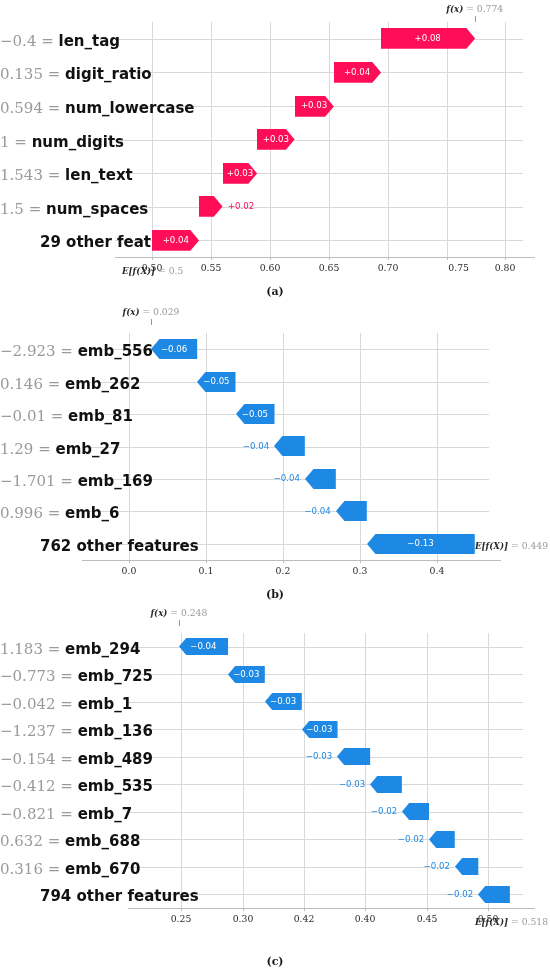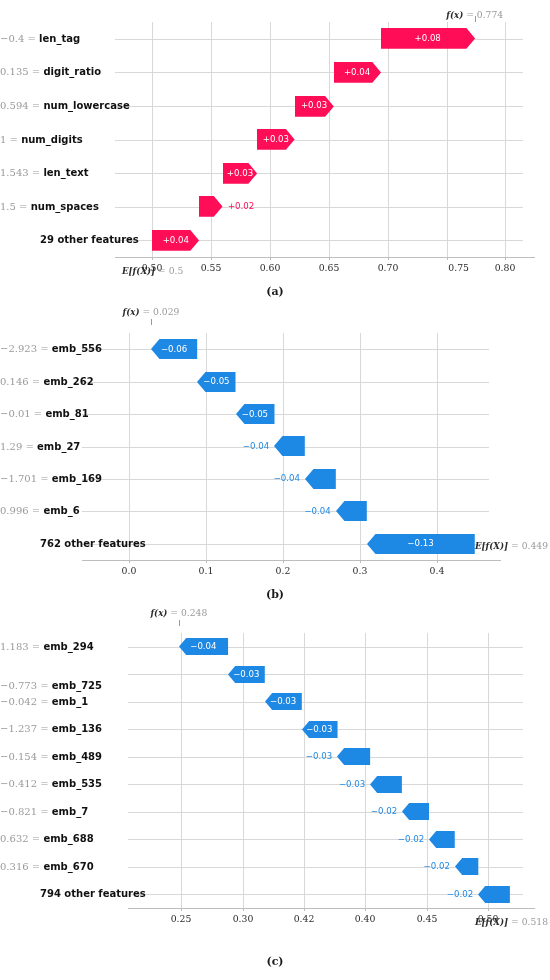--- a/index.html
+++ b/index.html
@@ -8,22 +8,22 @@
     font-family:"DejaVu Sans","Liberation Sans",sans-serif;
     color:#000;overflow:hidden;position:relative;
   }
   .panel{position:absolute;left:0;width:550px;}
 
   .gridline{position:absolute;width:1px;background:#d8d8d8;}
   .axisline{position:absolute;height:1px;background:#bdbdbd;}
   .rowline{position:absolute;height:1px;background:#d8d8d8;}
 
   .ylab{
-    position:absolute;white-space:nowrap;
-    font-size:10px;line-height:1;color:#111;
+    position:absolute;text-align:right;white-space:nowrap;
+    font-size:15px;line-height:1;color:#111;
   }
   .ylab .val{color:#9a9a9a;font-weight:400;font-family:"DejaVu Serif","Liberation Serif",serif;}
   .ylab .eq{color:#9a9a9a;font-family:"DejaVu Serif","Liberation Serif",serif;}
   .ylab .nm{color:#111;font-weight:700;}
   .ylab.other{font-weight:700;color:#111;padding-left:40px;}
 
   .xtick{
     position:absolute;font-size:9.3px;color:#2b2b2b;text-align:center;
     font-family:"DejaVu Serif","Liberation Serif",serif;
     white-space:nowrap;
@@ -130,21 +130,21 @@
       <div class="barlabel" style="left:227.90853658536594px;top:202px;color:#ff0d57;">+0.02</div>
       <div class="rowline" style="left:115px;top:240px;width:408px;"></div>
       <div class="ylab other" style="left:0px;top:235px;width:110px;"><span class="nm">29 other features</span></div>
       <div class="bar" style="left:152.2987804878049px;top:229.80714285714285px;width:47.073170731707364px;height:20.814285714285713px;">
              <svg width="47.073170731707364" height="20.814285714285713" viewBox="0 0 47.073170731707364 20.814285714285713">
           <polygon points="0,0 38.33117073170737,0 47.073170731707364,10.407142857142857 38.33117073170737,20.814285714285713 0,20.814285714285713" fill="#ff0d57"></polygon>
         </svg>
           </div>
       <div class="barlabel inside" style="left:152.2987804878049px;top:236px;width:47.073170731707364px;text-align:center;">+0.04</div>
       <div class="vtick" style="left:475px;top:16px;height:6px;"></div>
-      <div class="annot" style="left:422.7500000000001px;top:3px;width:104px;text-align:center;margin-top:6px;">
+      <div class="annot" style="left:422.7500000000001px;top:3px;width:104px;text-align:center;">
            <span class="lhs">f(x)</span><span class="eqs"> = </span><span class="rhs">0.774</span>
         </div>
       <div class="annot" style="left:122px;top:265px;">
            <span class="lhs">E[f(X)]</span><span class="eqs"> = </span><span class="rhs">0.5</span>
         </div>
       <div class="caption" style="top:285px;">(a)</div>
     </div>
     <div class="panel" style="top: 0px;">
       <div class="gridline" style="left:129px;top:333px;height:227px;"></div>
       <div class="tickmark" style="left:129px;top:560px;"></div>
@@ -249,21 +249,21 @@
       <div class="axisline" style="left:128px;top:908px;width:407px;"></div>
       <div class="rowline" style="left:128px;top:647px;width:395px;"></div>
       <div class="ylab" style="left:0px;top:642px;width:123px;"><span class="val">1.183</span><span class="eq"> = </span><span class="nm">emb_294</span></div>
       <div class="bar" style="left:178.83388157894737px;top:638.225px;width:49.07894736842101px;height:17.05px;">
              <svg width="49.07894736842101" height="17.05" viewBox="0 0 49.07894736842101 17.05">
           <polygon points="7.1610000000000005,0 49.07894736842101,0 49.07894736842101,17.05 7.1610000000000005,17.05 0,8.525" fill="#1e88e5"></polygon>
         </svg>
           </div>
       <div class="barlabel inside" style="left:178.83388157894737px;top:642px;width:49.07894736842101px;text-align:center;">−0.04</div>
       <div class="rowline" style="left:128px;top:674px;width:395px;"></div>
-      <div class="ylab" style="left:0px;top:669px;width:123px;margin-top:12px;"><span class="val">−0.773</span><span class="eq"> = </span><span class="nm">emb_725</span></div>
+      <div class="ylab" style="left:0px;top:669px;width:123px;"><span class="val">−0.773</span><span class="eq"> = </span><span class="nm">emb_725</span></div>
       <div class="bar" style="left:227.91282894736838px;top:665.725px;width:36.809210526315894px;height:17.05px;">
              <svg width="36.809210526315894" height="17.05" viewBox="0 0 36.809210526315894 17.05">
           <polygon points="7.1610000000000005,0 36.809210526315894,0 36.809210526315894,17.05 7.1610000000000005,17.05 0,8.525" fill="#1e88e5"></polygon>
         </svg>
           </div>
       <div class="barlabel inside" style="left:227.91282894736838px;top:670px;width:36.809210526315894px;text-align:center;">−0.03</div>
       <div class="rowline" style="left:128px;top:702px;width:395px;"></div>
       <div class="ylab" style="left:0px;top:697px;width:123px;"><span class="val">−0.042</span><span class="eq"> = </span><span class="nm">emb_1</span></div>
       <div class="bar" style="left:264.7220394736843px;top:693.225px;width:36.809210526315724px;height:17.05px;">
              <svg width="36.809210526315724" height="17.05" viewBox="0 0 36.809210526315724 17.05">

